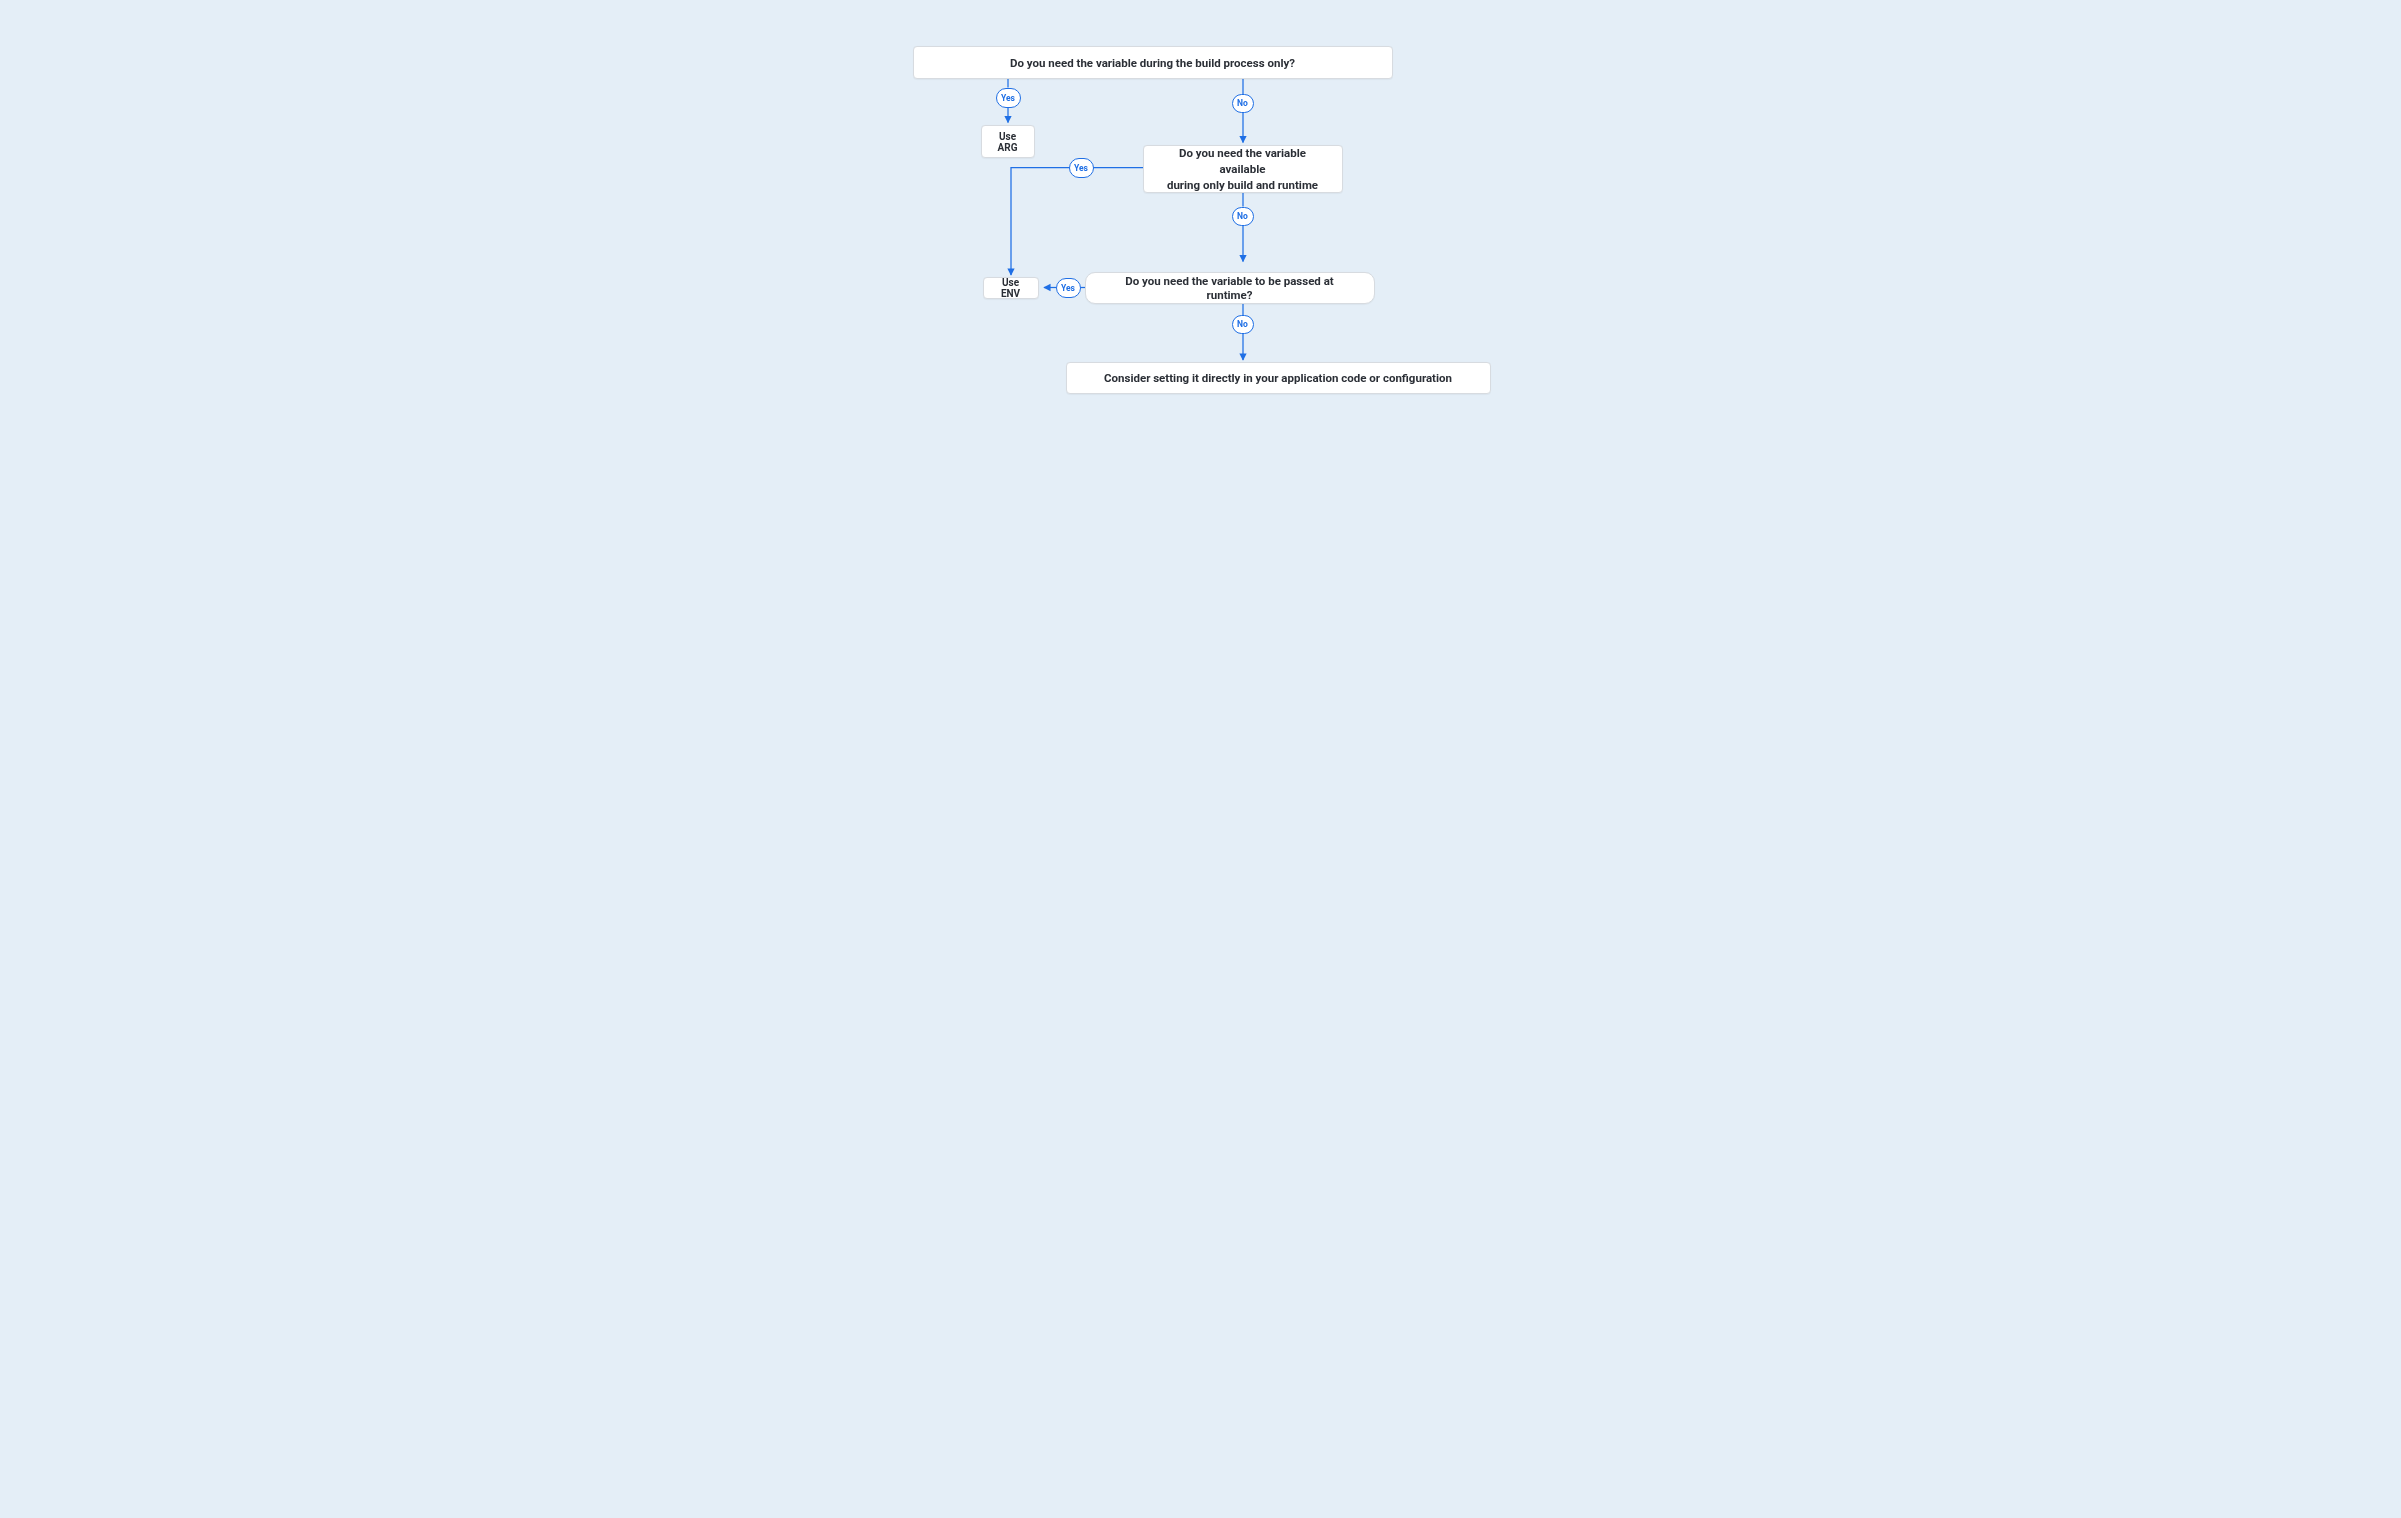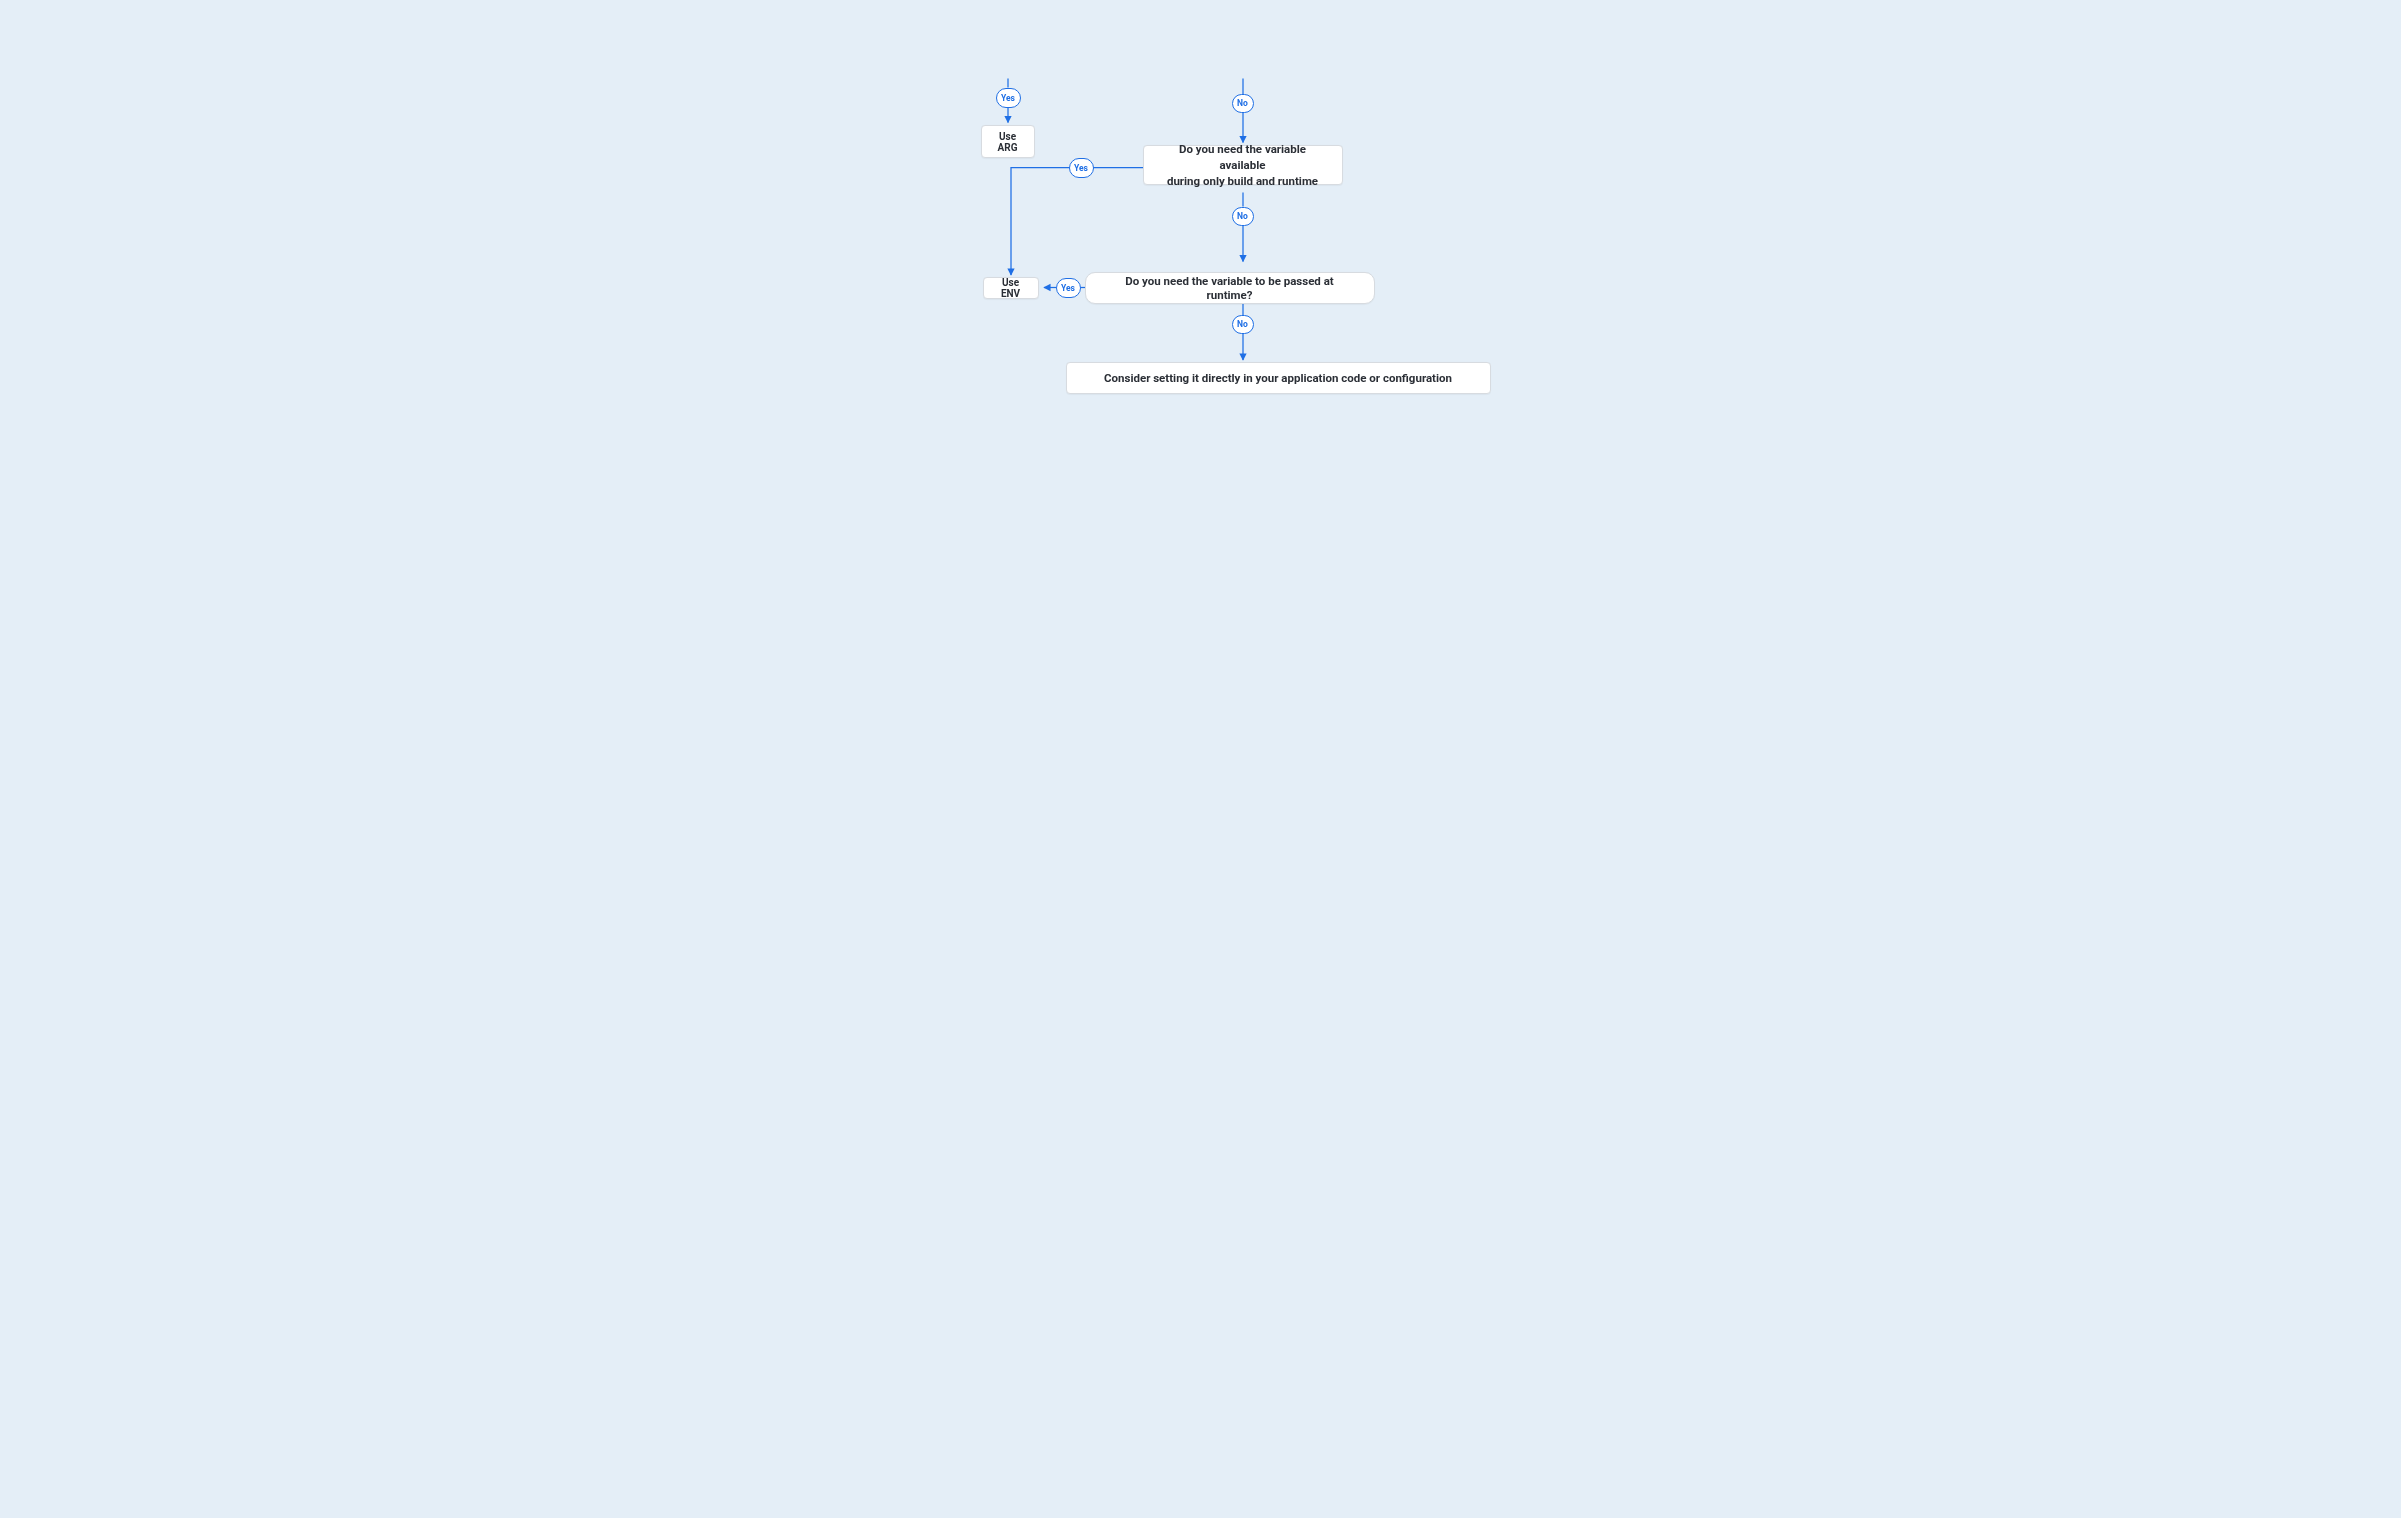--- a/index.html
+++ b/index.html
@@ -97,26 +97,29 @@
     <line x1="848" y1="385" x2="848" y2="413"></line>
     <line x1="848" y1="450" x2="848" y2="523" marker-end="url(#arrow)"></line>
 
     <line x1="558" y1="575" x2="523" y2="575"></line>
     <line x1="474" y1="575" x2="450" y2="575" marker-end="url(#arrow)"></line>
 
     <line x1="848" y1="606" x2="848" y2="630"></line>
     <line x1="848" y1="666" x2="848" y2="720" marker-end="url(#arrow)"></line>
   </svg>
 
+  <div class="node big" style="left:94px; top:46px; width:480px; height:33px;">
+    <span>Do you need the variable during the build process only?</span>
+  </div>
 
   <div class="node small" style="left:162px; top:125px; width:54px; height:33px;">
     <span>Use ARG</span>
   </div>
 
-  <div class="node big multi" style="left:324px; top:145px; width:200px; height:40px;">
+  <div class="node big multi" style="left:324px; top:145px; width:200px; height:48px;">
     <span>
       <span>Do you need the variable available</span><br>
       <span>during only build and runtime</span>
     </span>
   </div>
 
   <div class="node small" style="left:164px; top:277px; width:56px; height:22px;">
     <span>Use ENV</span>
   </div>
 

